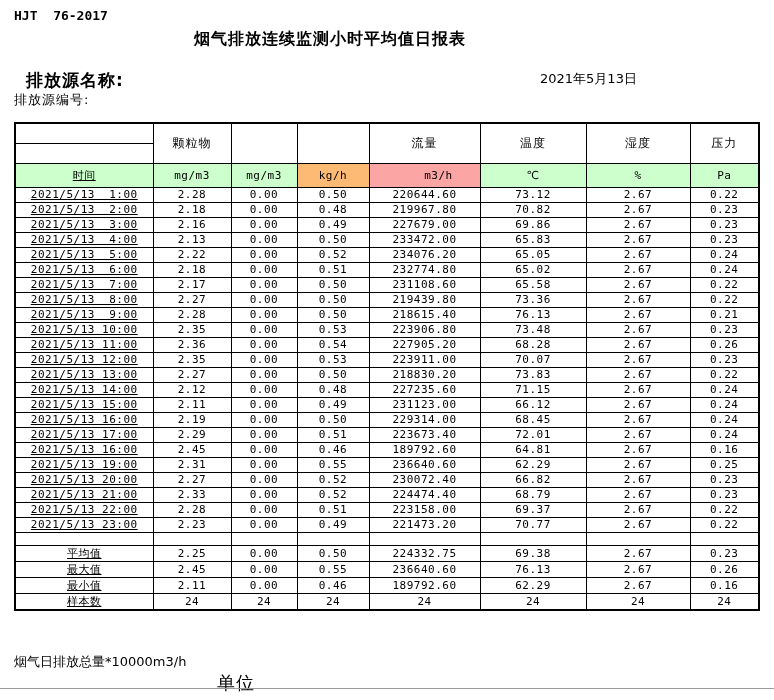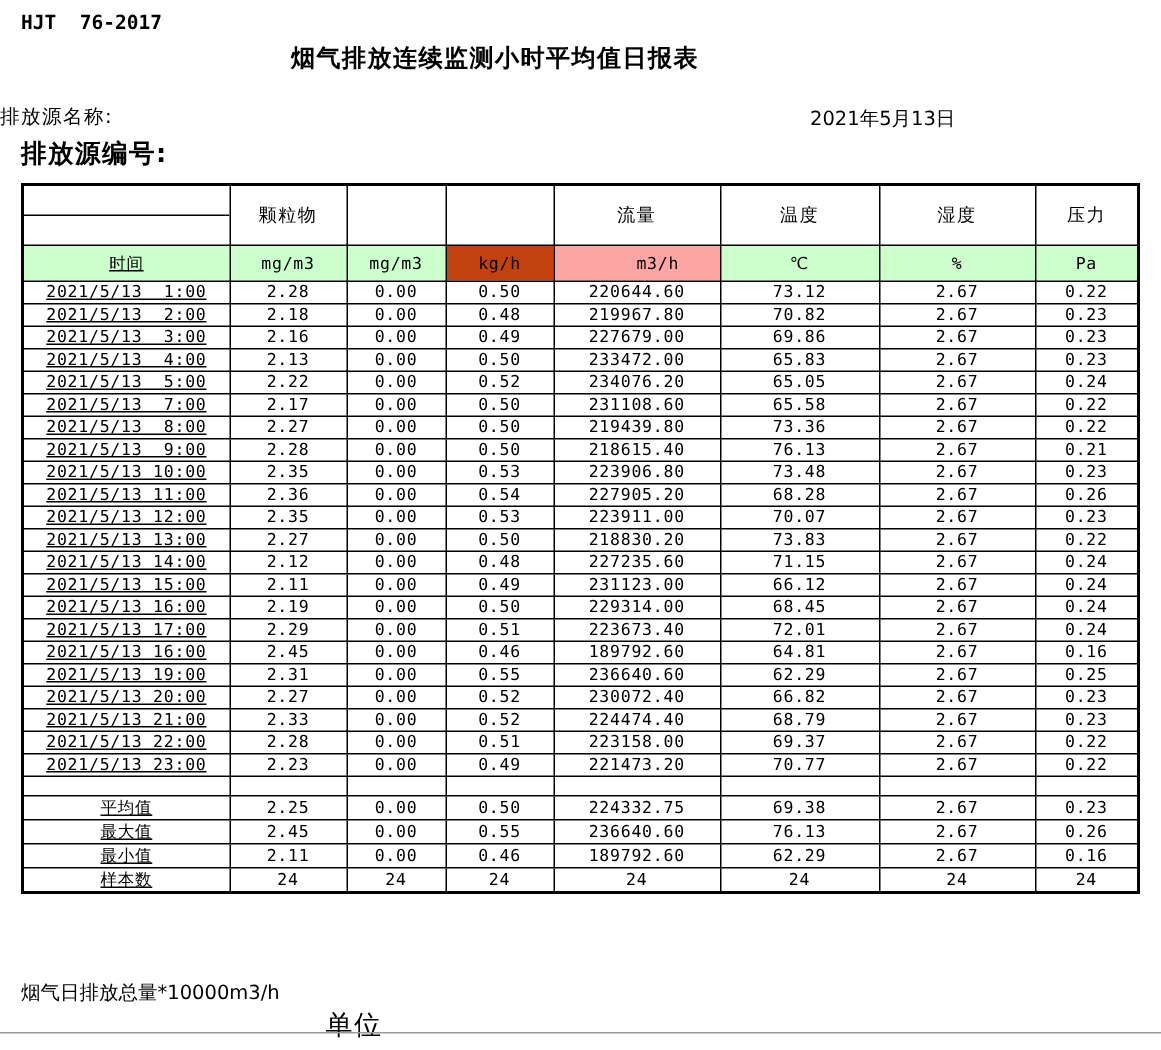--- a/index.html
+++ b/index.html
@@ -4,22 +4,22 @@
 <style>
   html,body{margin:0;padding:0;}
   body{width:774px;height:700px;background:#ffffff;position:relative;
        font-family:"DejaVu Sans","Liberation Sans",sans-serif;color:#000;}
   .page{position:absolute;left:0;top:0;width:774px;height:700px;overflow:hidden;}
 
   .standard{position:absolute;left:14px;top:8px;font-weight:bold;font-size:13px;
             font-family:"DejaVu Sans Mono","DejaVu Sans",monospace;white-space:pre;}
   .title{position:absolute;left:0;top:29px;width:660px;text-align:center;
          font-weight:bold;font-size:16px;letter-spacing:1px;}
-  .src-name{position:absolute;left:0;top:69px;font-weight:normal;font-size:13px;}
-  .src-code{position:absolute;left:14px;top:91px;font-weight:bold;font-size:17px;text-align:right;}
+  .src-name{position:absolute;left:26px;top:69px;font-weight:bold;font-size:17px;}
+  .src-code{position:absolute;left:14px;top:91px;font-weight:normal;font-size:13px;text-align:right;}
   .date{position:absolute;left:540px;top:70px;font-size:13px;}
 
   table.report{position:absolute;left:14px;top:122px;width:744px;
                border-collapse:collapse;table-layout:fixed;border:2px solid #000;}
   .report th,.report td{border:1px solid #000;padding:0;margin:0;text-align:center;
      font-weight:normal;font-size:11px;letter-spacing:0.5px;overflow:hidden;
      font-family:"DejaVu Sans Mono","DejaVu Sans",monospace;white-space:pre;}
   tr.grp{height:40px;}
   tr.grp th{font-size:12px;letter-spacing:1px;font-family:"DejaVu Sans","Liberation Sans",sans-serif;}
   tr.unit{height:24px;}
@@ -67,21 +67,21 @@
         <th></th>
         <th>流量</th>
         <th>温度</th>
         <th>湿度</th>
         <th>压力</th>
       </tr>
       <tr class="unit">
         <th class="cjk u" style="background: rgb(204, 255, 204);">时间</th>
         <th style="background: rgb(204, 255, 204);">mg/m3</th>
         <th style="background: rgb(204, 255, 204);">mg/m3</th>
-        <th style="background: #c2410c;">kg/h</th>
+        <th style="background: #fdba74;">kg/h</th>
         <th style="background: #fca5a5; padding-left: 28px;">m3/h</th>
         <th style="background: rgb(204, 255, 204);">℃</th>
         <th style="background: rgb(204, 255, 204);">%</th>
         <th style="background: rgb(204, 255, 204);">Pa</th>
       </tr>
     </thead>
     <tbody id="table-body">
         <tr>
           <td class="u">2021/5/13  1:00</td>
           <td>2.28</td>
@@ -126,20 +126,30 @@
           <td class="u">2021/5/13  5:00</td>
           <td>2.22</td>
           <td>0.00</td>
           <td>0.52</td>
           <td>234076.20</td>
           <td>65.05</td>
           <td>2.67</td>
           <td>0.24</td>
         </tr>
         <tr>
+          <td class="u">2021/5/13  6:00</td>
+          <td>2.18</td>
+          <td>0.00</td>
+          <td>0.51</td>
+          <td>232774.80</td>
+          <td>65.02</td>
+          <td>2.67</td>
+          <td>0.24</td>
+        </tr>
+        <tr>
           <td class="u">2021/5/13  7:00</td>
           <td>2.17</td>
           <td>0.00</td>
           <td>0.50</td>
           <td>231108.60</td>
           <td>65.58</td>
           <td>2.67</td>
           <td>0.22</td>
         </tr>
         <tr>

